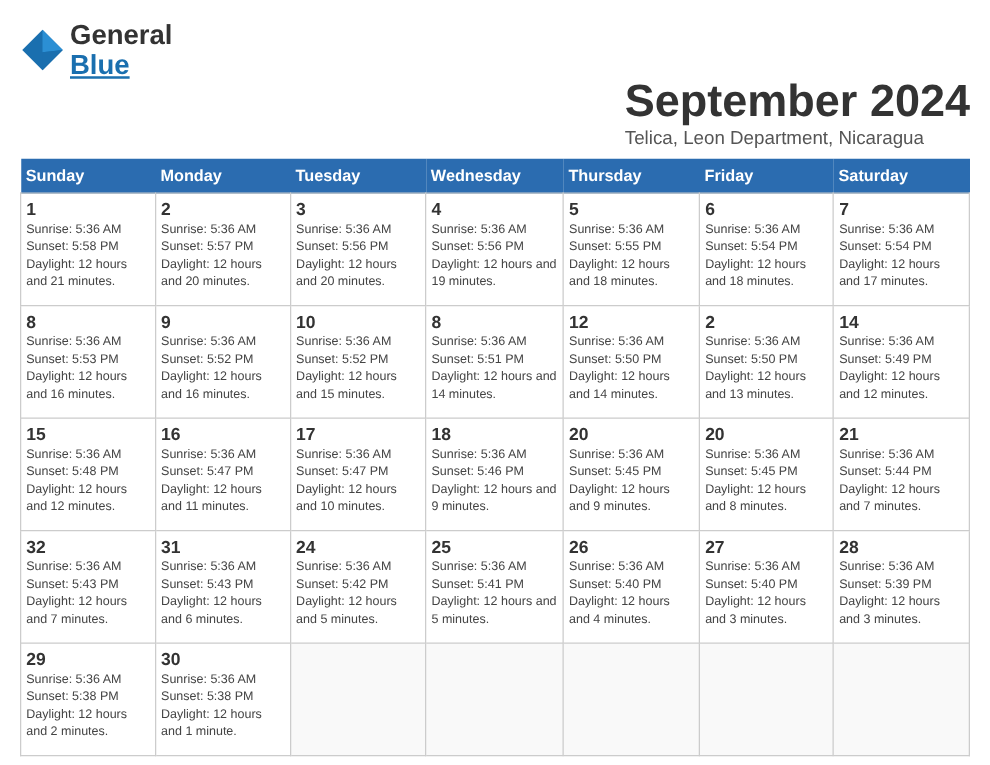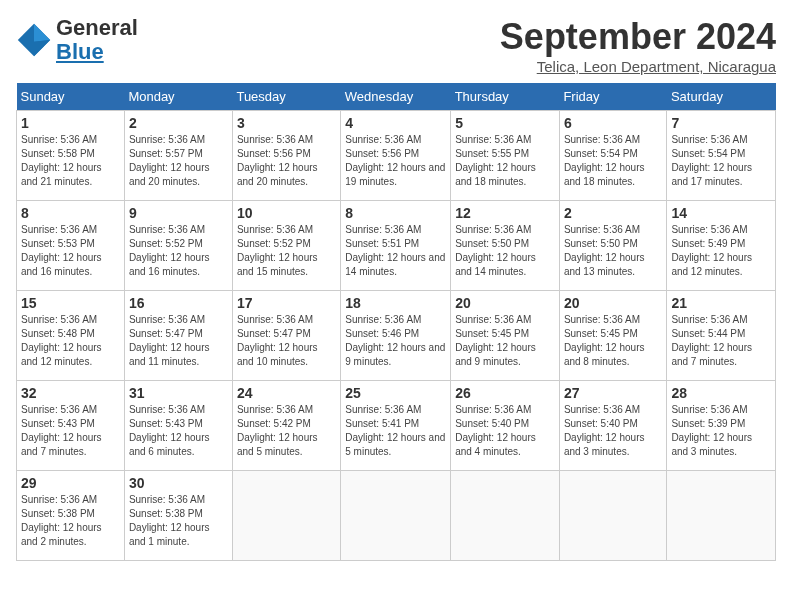--- a/index.html
+++ b/index.html
@@ -26,44 +26,43 @@
       font-weight: bold;
       line-height: 1.1;
     }
     .logo-general { color: #333; }
     .logo-blue { color: #1a6faf; text-decoration: underline; }
     .logo-icon {
       width: 36px;
       height: 36px;
     }
     .title-area {
-      text-align: right;
+      margin-top: 44px;
     }
     .month-title {
       font-size: 36px;
       font-weight: bold;
       color: #333;
     }
     .location-title {
       font-size: 15px;
       color: #555;
-      text-decoration: underline;
     }
     table {
       width: 100%;
       border-collapse: collapse;
       font-size: 11px;
     }
     th {
       background-color: #2b6cb0;
       color: #fff;
       padding: 6px 4px;
       text-align: left;
       font-size: 13px;
-      font-weight: normal;
+      font-weight: bold;
       margin-left: 29px;
     }
     td {
       border: 1px solid #ccc;
       vertical-align: top;
       padding: 4px;
       width: 113px;
       min-height: 70px;
     }
     .day-num {

